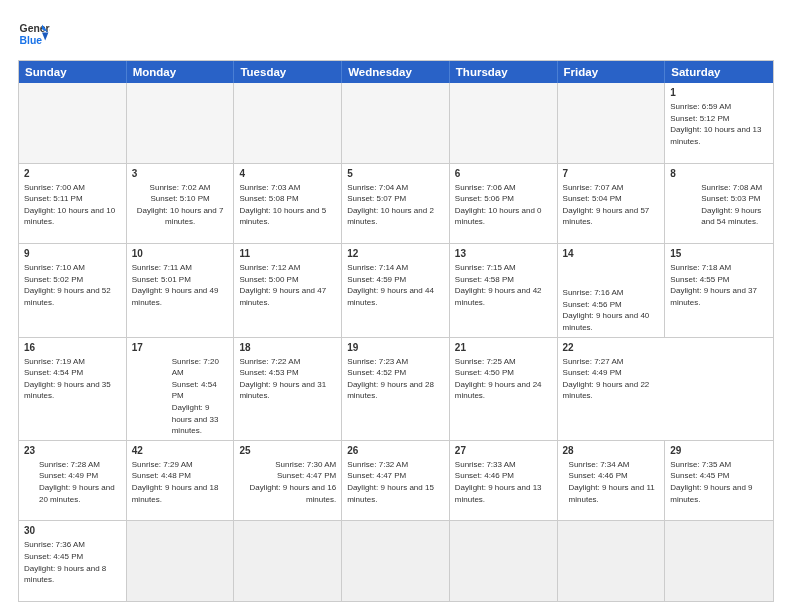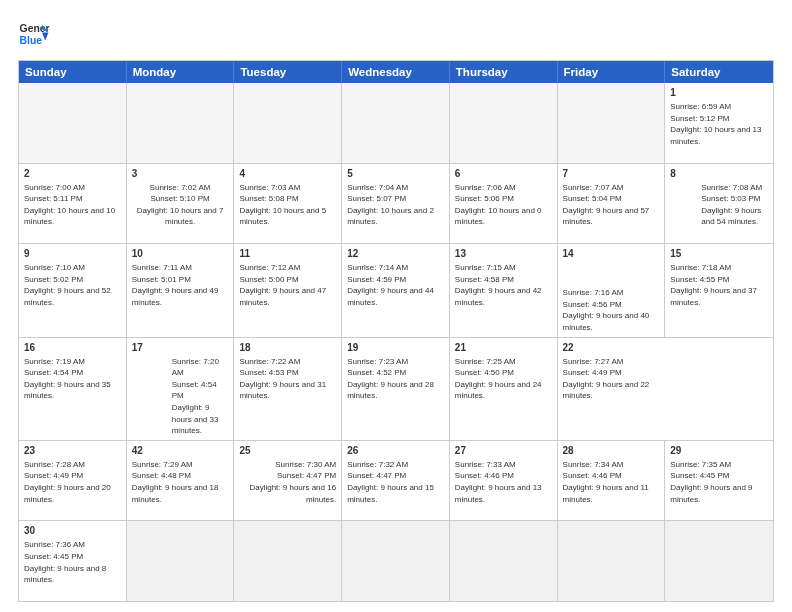--- a/index.html
+++ b/index.html
@@ -268,21 +268,21 @@
           <div class="cal-cell">
             <span class="day-number">22</span>
             <div class="cell-info" style="white-space: pre-line;">Sunrise: 7:27 AM
 Sunset: 4:49 PM
 Daylight: 9 hours and 22 minutes.</div>
           </div>
         </div>
         <div class="cal-row">
           <div class="cal-cell">
             <span class="day-number">23</span>
-            <div class="cell-info" style="white-space: pre-line;">Sunrise: 7:28 AM
+            <div class="cell-info" style="white-space: pre-line; margin-left: 15px;">Sunrise: 7:28 AM
 Sunset: 4:49 PM
 Daylight: 9 hours and 20 minutes.</div>
           </div>
           <div class="cal-cell">
             <span class="day-number">42</span>
             <div class="cell-info" style="white-space: pre-line;">Sunrise: 7:29 AM
 Sunset: 4:48 PM
 Daylight: 9 hours and 18 minutes.</div>
           </div>
           <div class="cal-cell">
@@ -298,21 +298,21 @@
 Daylight: 9 hours and 15 minutes.</div>
           </div>
           <div class="cal-cell">
             <span class="day-number">27</span>
             <div class="cell-info" style="white-space: pre-line;">Sunrise: 7:33 AM
 Sunset: 4:46 PM
 Daylight: 9 hours and 13 minutes.</div>
           </div>
           <div class="cal-cell">
             <span class="day-number">28</span>
-            <div class="cell-info" style="white-space: pre-line;">Sunrise: 7:34 AM
+            <div class="cell-info" style="white-space: pre-line; margin-left: 6px;">Sunrise: 7:34 AM
 Sunset: 4:46 PM
 Daylight: 9 hours and 11 minutes.</div>
           </div>
           <div class="cal-cell">
             <span class="day-number">29</span>
             <div class="cell-info" style="white-space: pre-line;">Sunrise: 7:35 AM
 Sunset: 4:45 PM
 Daylight: 9 hours and 9 minutes.</div>
           </div>
         </div>

